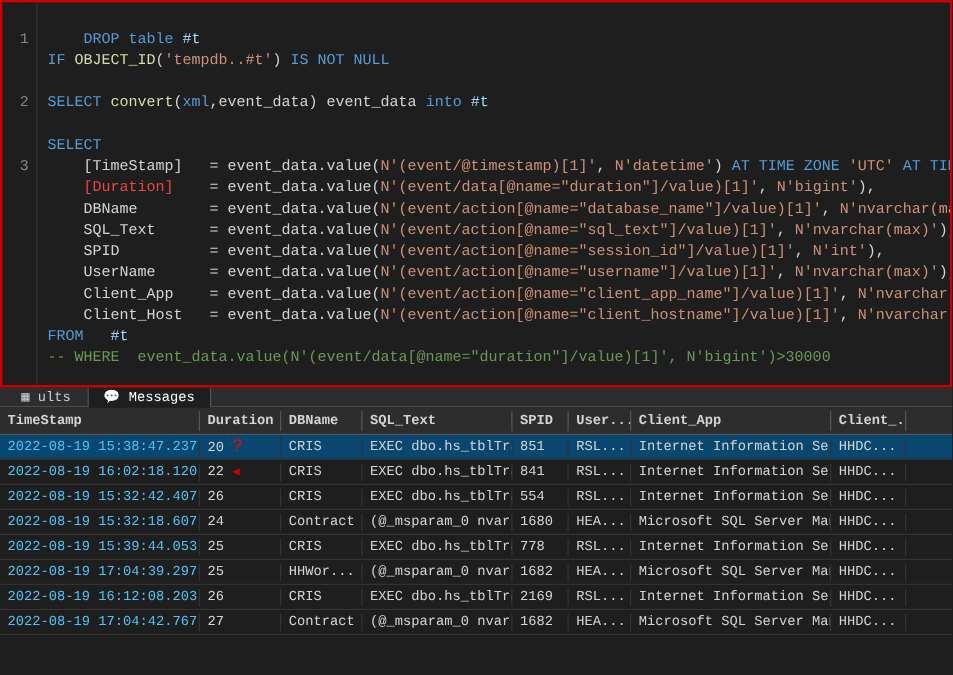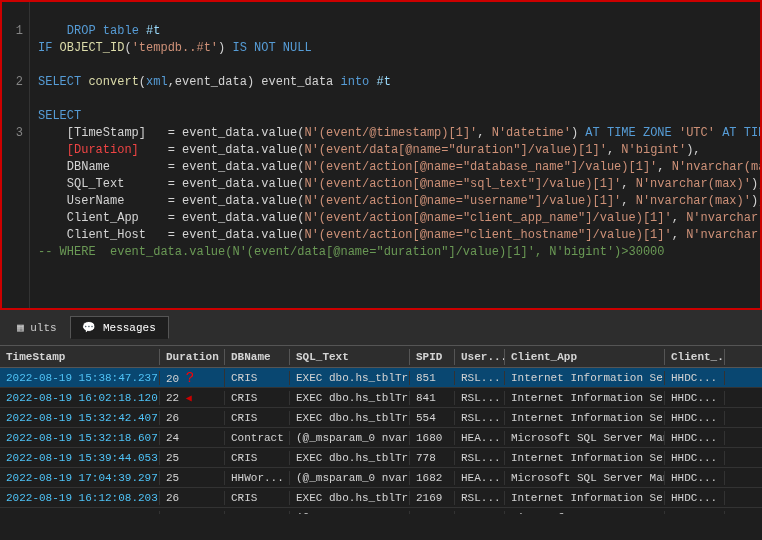--- a/index.html
+++ b/index.html
@@ -55,21 +55,21 @@
     .str { color: #ce9178; } 
     .cmt { color: #6a9955; } 
     .op { color: #d4d4d4; }
 
     
     .tab-bar {
       background: #2d2d2d;
       display: flex;
       align-items: center;
       border-bottom: 1px solid #555;
-      height: 36px;
+      height: 16px;
       padding-left: 4px;
     }
 
     .tab {
       padding: 4px 12px;
       cursor: pointer;
       font-size: 11px;
       color: #ccc;
       border: 1px solid transparent;
     }
@@ -174,23 +174,25 @@
       <div class="code-line">    <span class="kw">DROP</span> <span class="kw">table</span> <span style="color:#9cdcfe">#t</span></div>
       <div class="code-line"><span class="kw">IF</span> <span class="fn">OBJECT_ID</span><span class="op">(</span><span class="str">'tempdb..#t'</span><span class="op">)</span> <span class="kw">IS NOT NULL</span></div>
       <div class="code-line"></div>
       <div class="code-line"><span class="kw">SELECT</span> <span class="fn">convert</span><span class="op">(</span><span class="kw">xml</span>,event_data<span class="op">)</span> event_data <span class="kw">into</span> <span style="color:#9cdcfe">#t</span></div>
       <div class="code-line"></div>
       <div class="code-line"><span class="kw">SELECT</span></div>
       <div class="code-line">    <span style="color:#d4d4d4">[TimeStamp]</span>   <span class="op">=</span> event_data.value<span class="op">(</span><span class="str">N'(event/@timestamp)[1]'</span>, <span class="str">N'datetime'</span><span class="op">)</span> <span class="kw">AT TIME ZONE</span> <span class="str">'UTC'</span> <span class="kw">AT TIME ZONE</span></div>
       <div class="code-line">    <span style="color:#ef4444">[Duration]</span>    <span class="op">=</span> event_data.value<span class="op">(</span><span class="str">N'(event/data[@name="duration"]/value)[1]'</span>, <span class="str">N'bigint'</span><span class="op">)</span>,</div>
       <div class="code-line">    DBName        <span class="op">=</span> event_data.value<span class="op">(</span><span class="str">N'(event/action[@name="database_name"]/value)[1]'</span>, <span class="str">N'nvarchar(max)'</span>,</div>
       <div class="code-line">    SQL_Text      <span class="op">=</span> event_data.value<span class="op">(</span><span class="str">N'(event/action[@name="sql_text"]/value)[1]'</span>, <span class="str">N'nvarchar(max)'</span><span class="op">)</span>,</div>
+      <div class="code-line">    SPID          <span class="op">=</span> event_data.value<span class="op">(</span><span class="str">N'(event/action[@name="session_id"]/value)[1]'</span>, <span class="str">N'int'</span><span class="op">)</span>,</div>
       <div class="code-line">    UserName      <span class="op">=</span> event_data.value<span class="op">(</span><span class="str">N'(event/action[@name="username"]/value)[1]'</span>, <span class="str">N'nvarchar(max)'</span><span class="op">)</span>,</div>
       <div class="code-line">    Client_App    <span class="op">=</span> event_data.value<span class="op">(</span><span class="str">N'(event/action[@name="client_app_name"]/value)[1]'</span>, <span class="str">N'nvarchar(max)'</span>,</div>
       <div class="code-line">    Client_Host   <span class="op">=</span> event_data.value<span class="op">(</span><span class="str">N'(event/action[@name="client_hostname"]/value)[1]'</span>, <span class="str">N'nvarchar(max)'</span></div>
+      <div class="code-line"><span class="kw">FROM</span>   <span style="color:#9cdcfe">#t</span></div>
       <div class="code-line"><span class="cmt">-- WHERE  event_data.value(N'(event/data[@name="duration"]/value)[1]', N'bigint')&gt;30000</span></div>
 
     </div>
   </div>
 </div>
 
 <div class="bottom-panel">
 
   <div class="tab-bar">
     <div class="tab">

